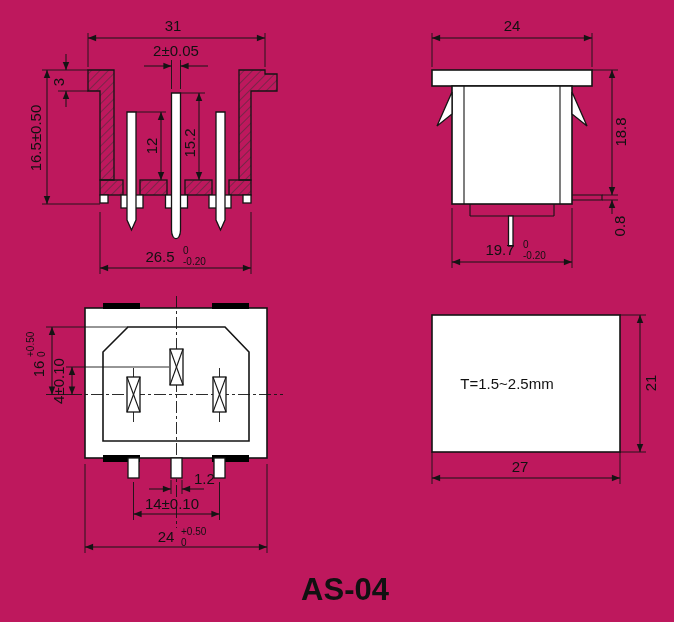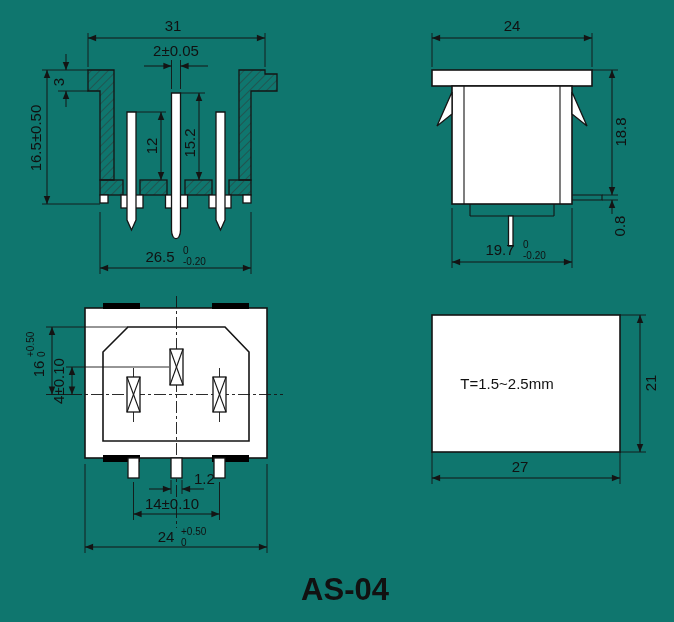--- a/index.html
+++ b/index.html
@@ -1,16 +1,16 @@
 <!DOCTYPE html>
 <html><head>
 <meta charset="utf-8">
 <style>
   html,body{margin:0;padding:0;background:#fff}
-  .stage{width:674px;height:622px;position:relative;background:#0f766e;overflow:hidden}
+  .stage{width:674px;height:622px;position:relative;background:#be185d;overflow:hidden}
   text{font-family:"Liberation Sans","DejaVu Sans",sans-serif;fill:#111}
   .dimtext{font-size:15px}
   .toltext{font-size:10px}
   .note{font-size:15px}
   .titletext{font-size:31px;font-weight:700}
   .mid{text-anchor:middle}
   .outline{fill:#fff;stroke:#141414;stroke-width:1.6;stroke-linejoin:miter}
   .thin{fill:none;stroke:#141414;stroke-width:1.1}
   .dimline{fill:none;stroke:#141414;stroke-width:1}
   .ext{fill:none;stroke:#141414;stroke-width:0.9}

